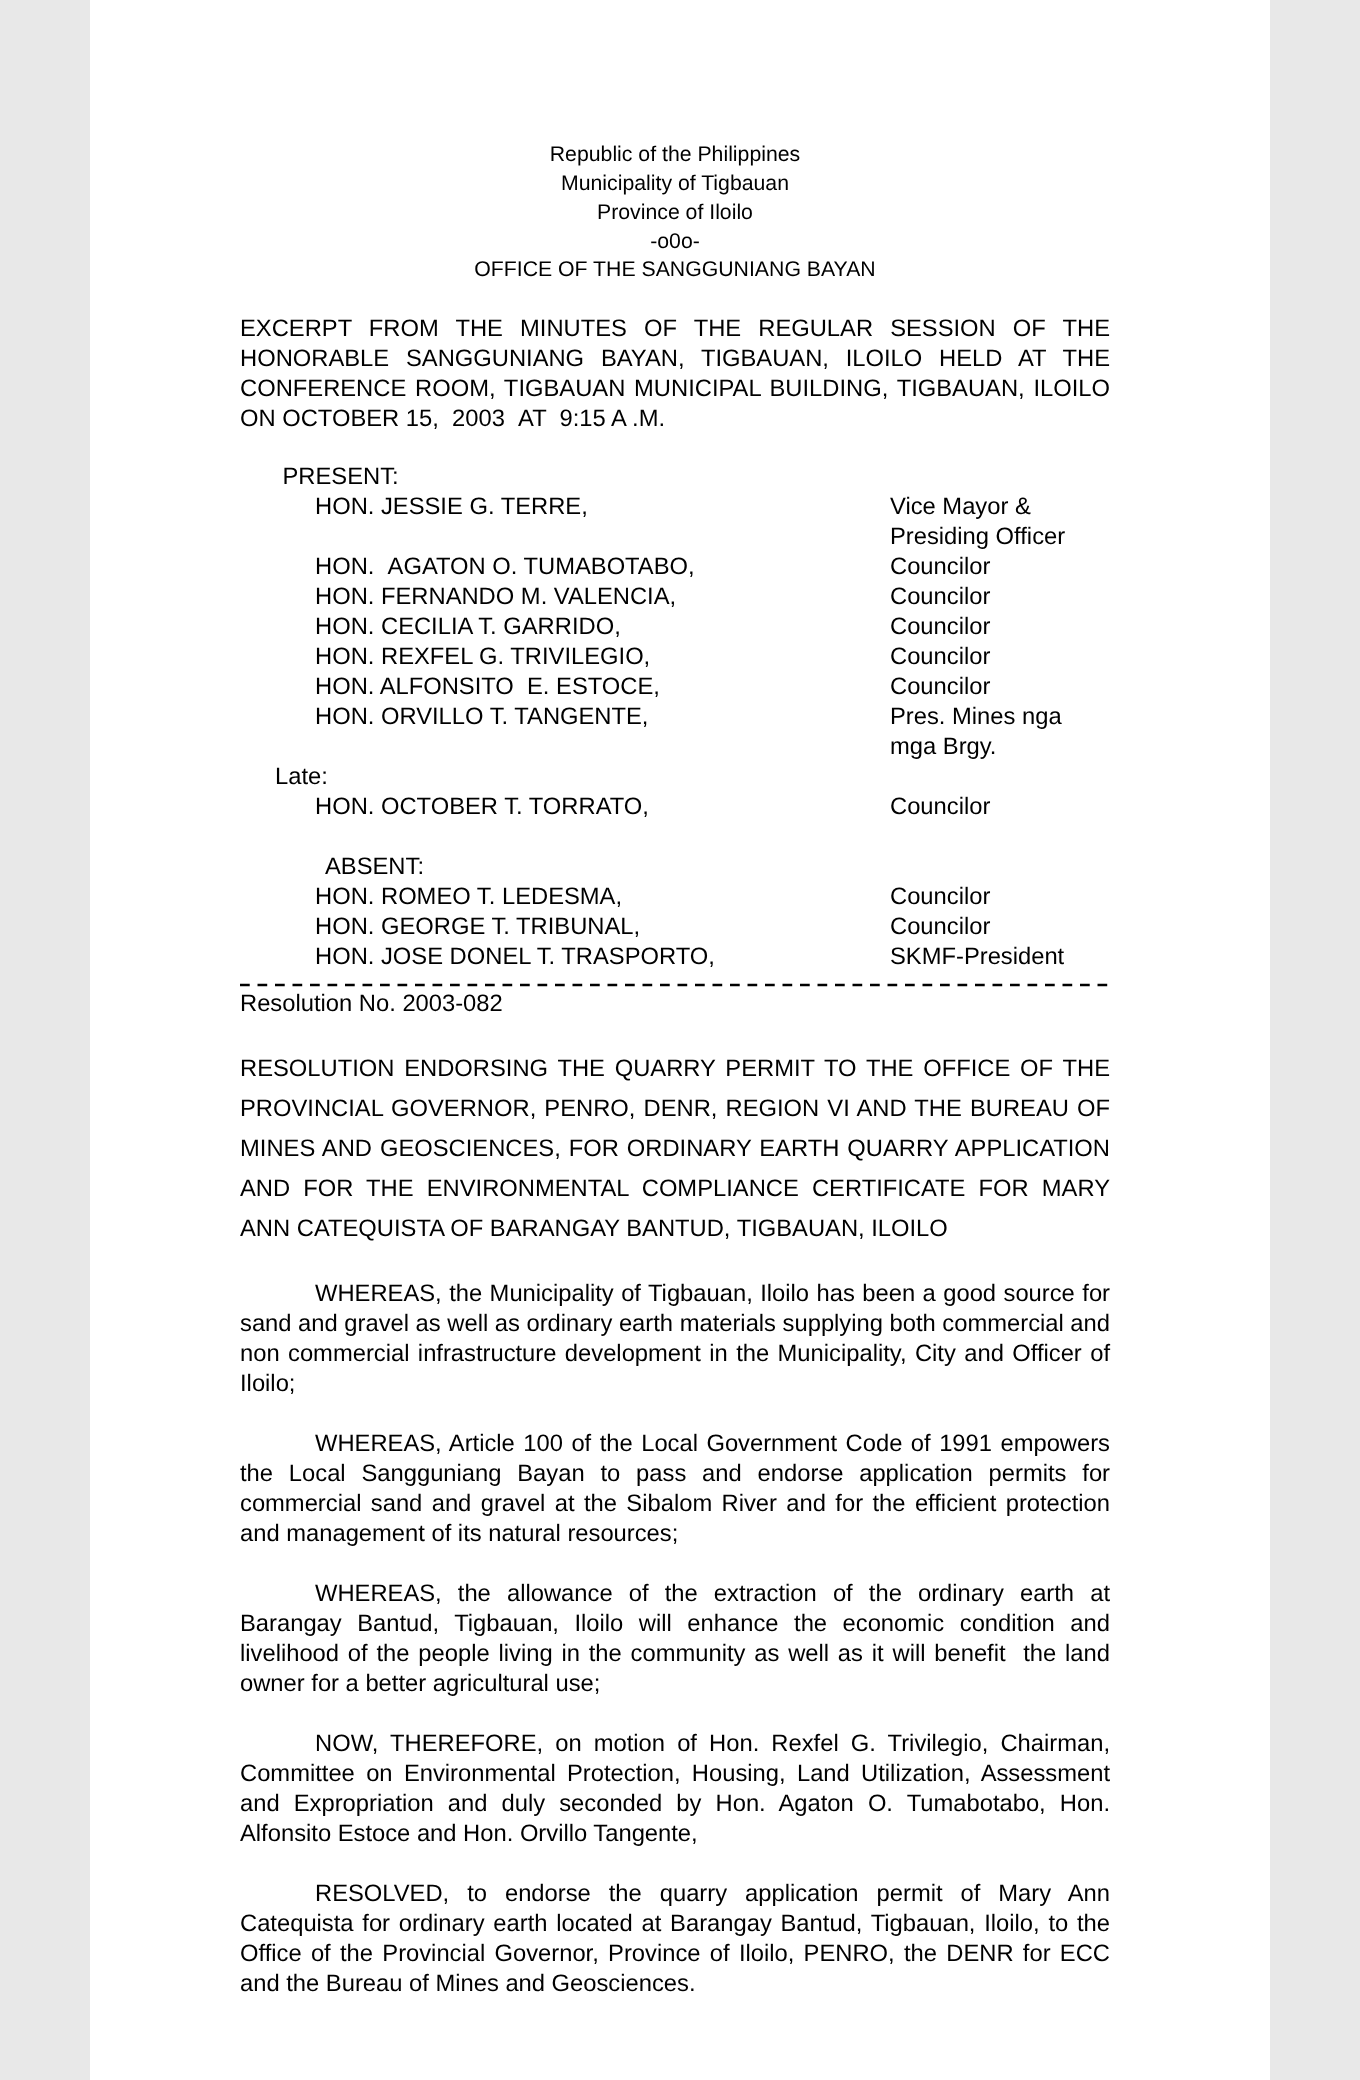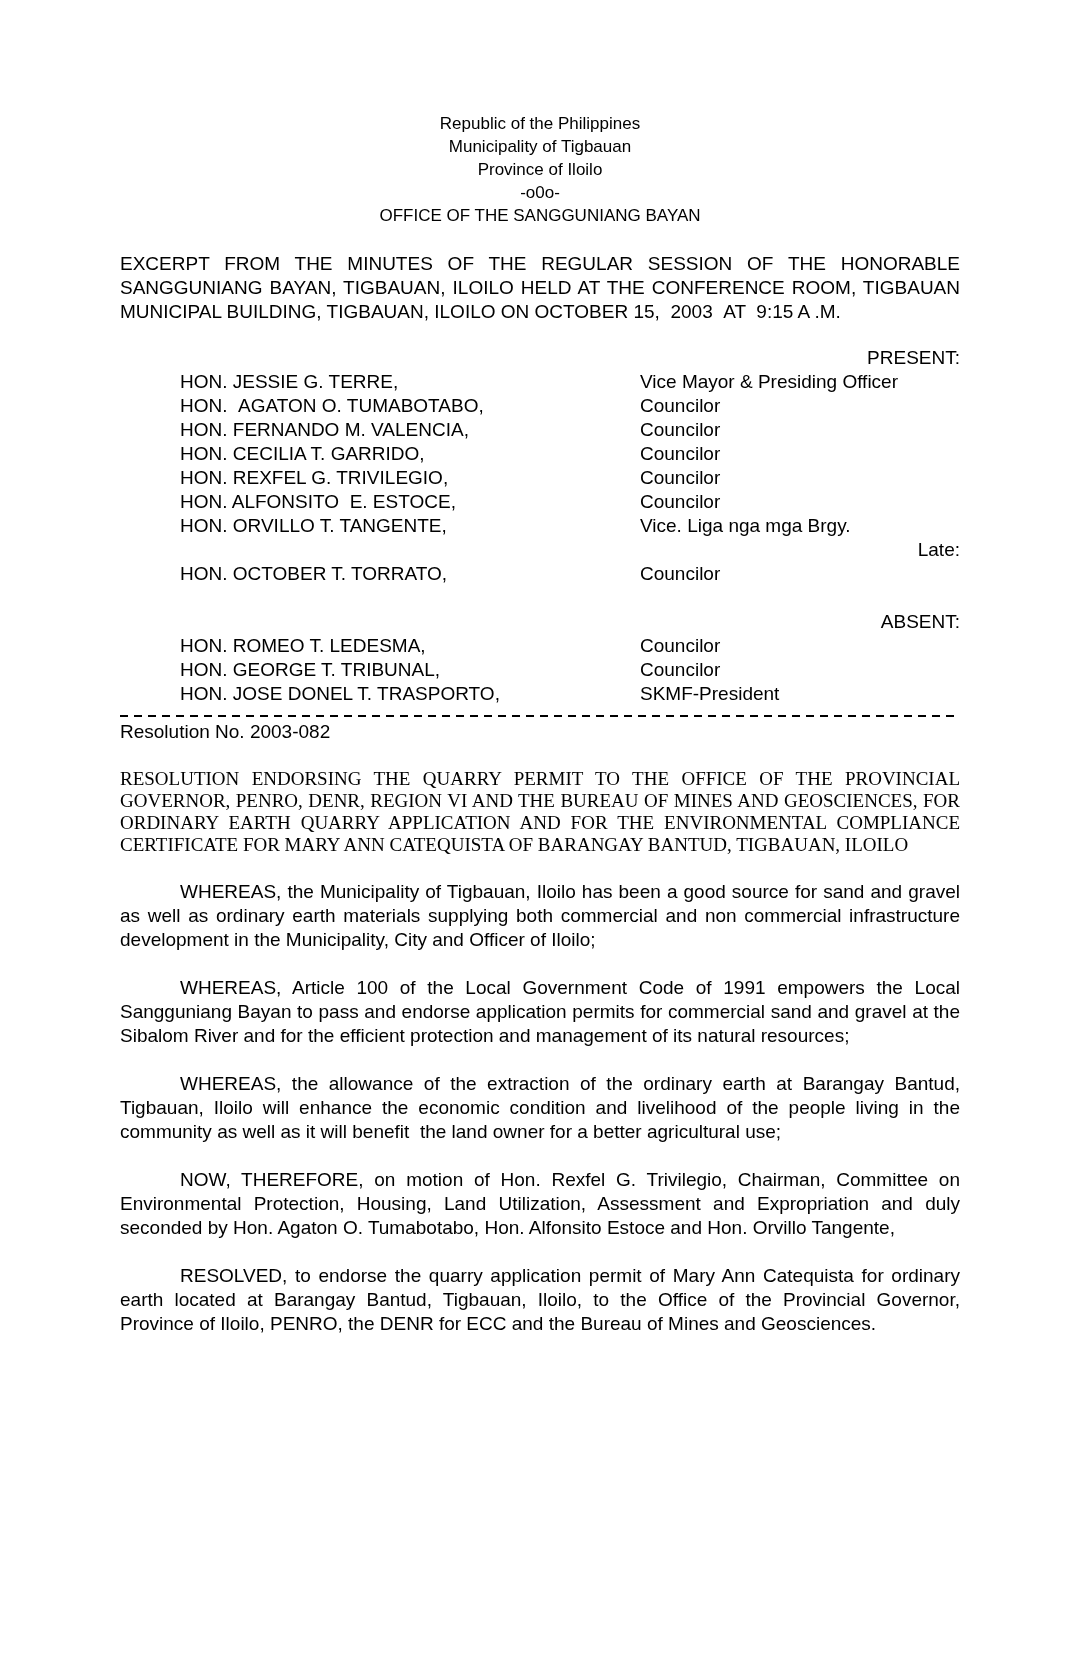--- a/index.html
+++ b/index.html
@@ -2,21 +2,21 @@
 <html><head>
 <meta charset="utf-8">
 <style>
   html, body {
     margin: 0;
     padding: 0;
     background: #e8e8e8;
   }
   .page {
     position: relative;
-    width: 1088px;
+    width: 944px;
     height: 1664px;
     margin: 0 auto;
     background: #ffffff;
     color: #000000;
     font-family: "Liberation Sans", "DejaVu Sans", sans-serif;
     font-size: 19px;
     line-height: 24px;
     box-sizing: border-box;
     padding: 112px 128px 40px 120px;
     overflow: hidden;
@@ -28,21 +28,20 @@
   }
   .excerpt {
     margin: 25px 0 0 0;
     text-align: justify;
   }
   .attendance {
     margin-top: 22px;
   }
   .att-label {
     margin-left: 34px;
-    text-align: right;
   }
   .att-label.late { margin-left: 28px; }
   .att-label.absent { margin-left: 68px; margin-top: 24px; }
   .att-row {
     display: flex;
     padding-left: 60px;
   }
   .att-name {
     flex: 0 0 460px;
     white-space: pre-wrap;
@@ -59,22 +58,21 @@
     background-repeat: repeat-x;
     background-position: 0 0;
   }
   .resolution-number {
     margin-top: 2px;
     text-align: left;
   }
   .res-title {
     margin: 24px 0 0 0;
     text-align: justify;
-    line-height: 22px;
-    font-family: Liberation Serif, serif;
+    line-height: 32px;
   }
   .body-para {
     margin: 24px 0 0 0;
     text-align: justify;
     text-indent: 60px;
   }
 </style>
 </head>
 <body>
 
@@ -112,21 +110,21 @@
     <div class="att-row">
       <span class="att-name">HON. REXFEL G. TRIVILEGIO,</span>
       <span class="att-pos">Councilor</span>
     </div>
     <div class="att-row">
       <span class="att-name">HON. ALFONSITO &nbsp;E. ESTOCE,</span>
       <span class="att-pos">Councilor</span>
     </div>
     <div class="att-row">
       <span class="att-name">HON. ORVILLO T. TANGENTE,</span>
-      <span class="att-pos">Vice. Liga nga mga Brgy.</span>
+      <span class="att-pos">Pres. Mines nga mga Brgy.</span>
     </div>
 
     <div class="att-label late">Late:</div>
 
     <div class="att-row">
       <span class="att-name">HON. OCTOBER T. TORRATO,</span>
       <span class="att-pos">Councilor</span>
     </div>
 
     <div class="att-label absent">ABSENT:</div>

